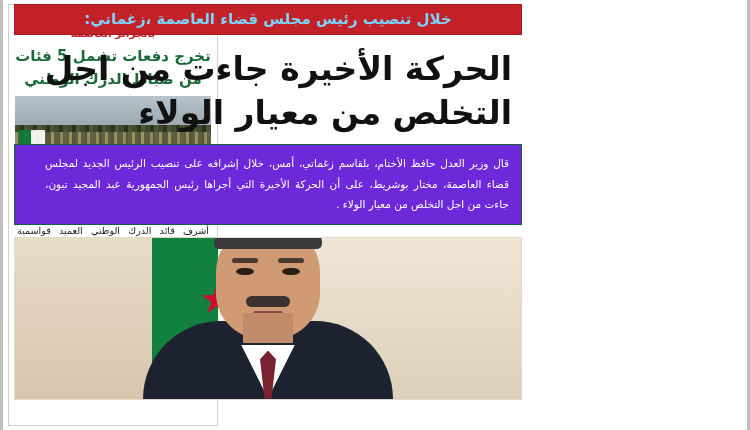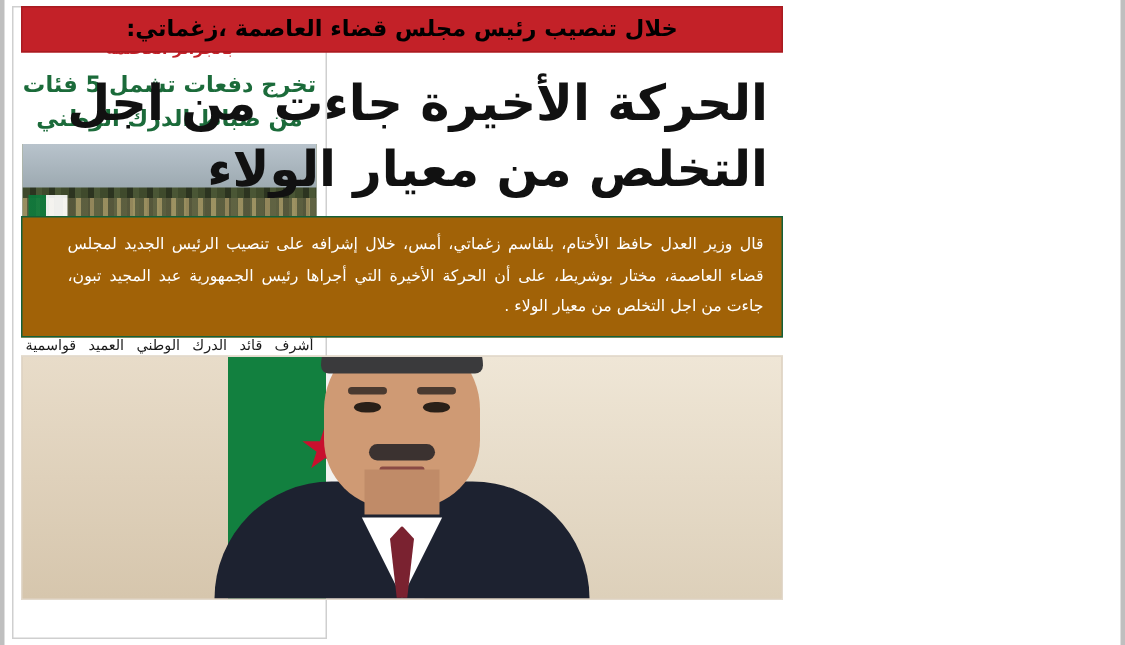--- a/index.html
+++ b/index.html
@@ -97,39 +97,39 @@
   
   .main-col {
     position: absolute;
     right: 228px;
     left: 14px;
     top: 4px;
     bottom: 4px;
   }
   .banner {
     background: #c32128;
-    color: #000000;
+    color: #7dd3fc;
     font-weight: bold;
     font-size: 15px;
     text-align: center;
     padding: 5px 8px 6px 8px;
     border: 1px solid #a81b21;
     box-sizing: border-box;
   }
   .headline {
     color: #111111;
     font-weight: bold;
     font-size: 33px;
     line-height: 1.32;
     text-align: right;
     padding: 12px 10px 10px 10px;
     letter-spacing: 0;
   }
   .lede {
-    background: #a16207;
+    background: #6d28d9;
     color: #ffffff;
     font-size: 10.5px;
     line-height: 1.95;
     text-align: justify;
     padding: 8px 12px 9px 30px;
     border: 1px solid #146038;
     box-sizing: border-box;
   }
   .main-photo {
     margin-top: 12px;

